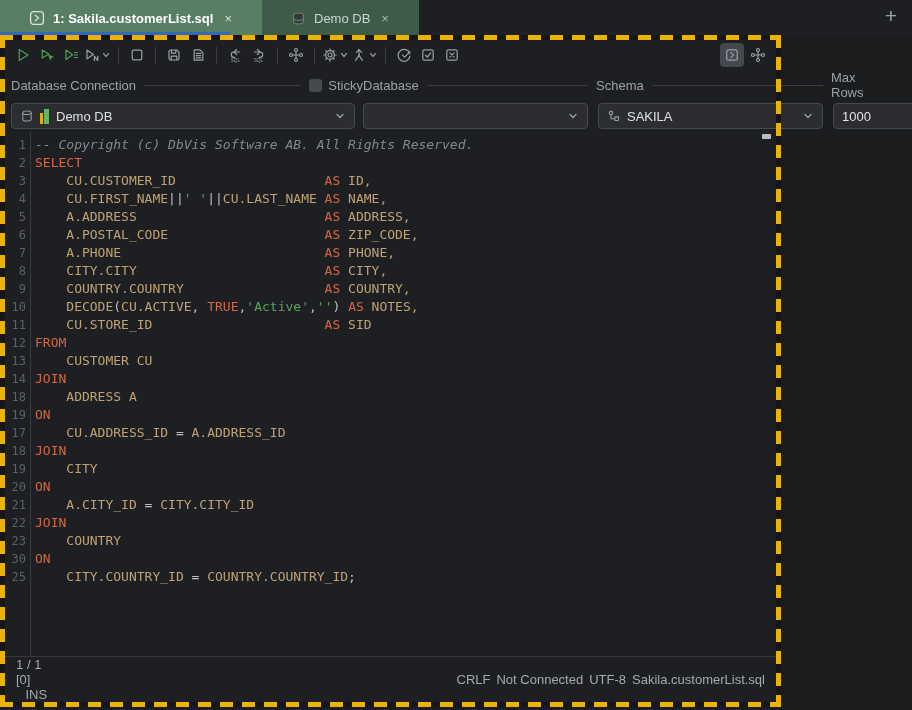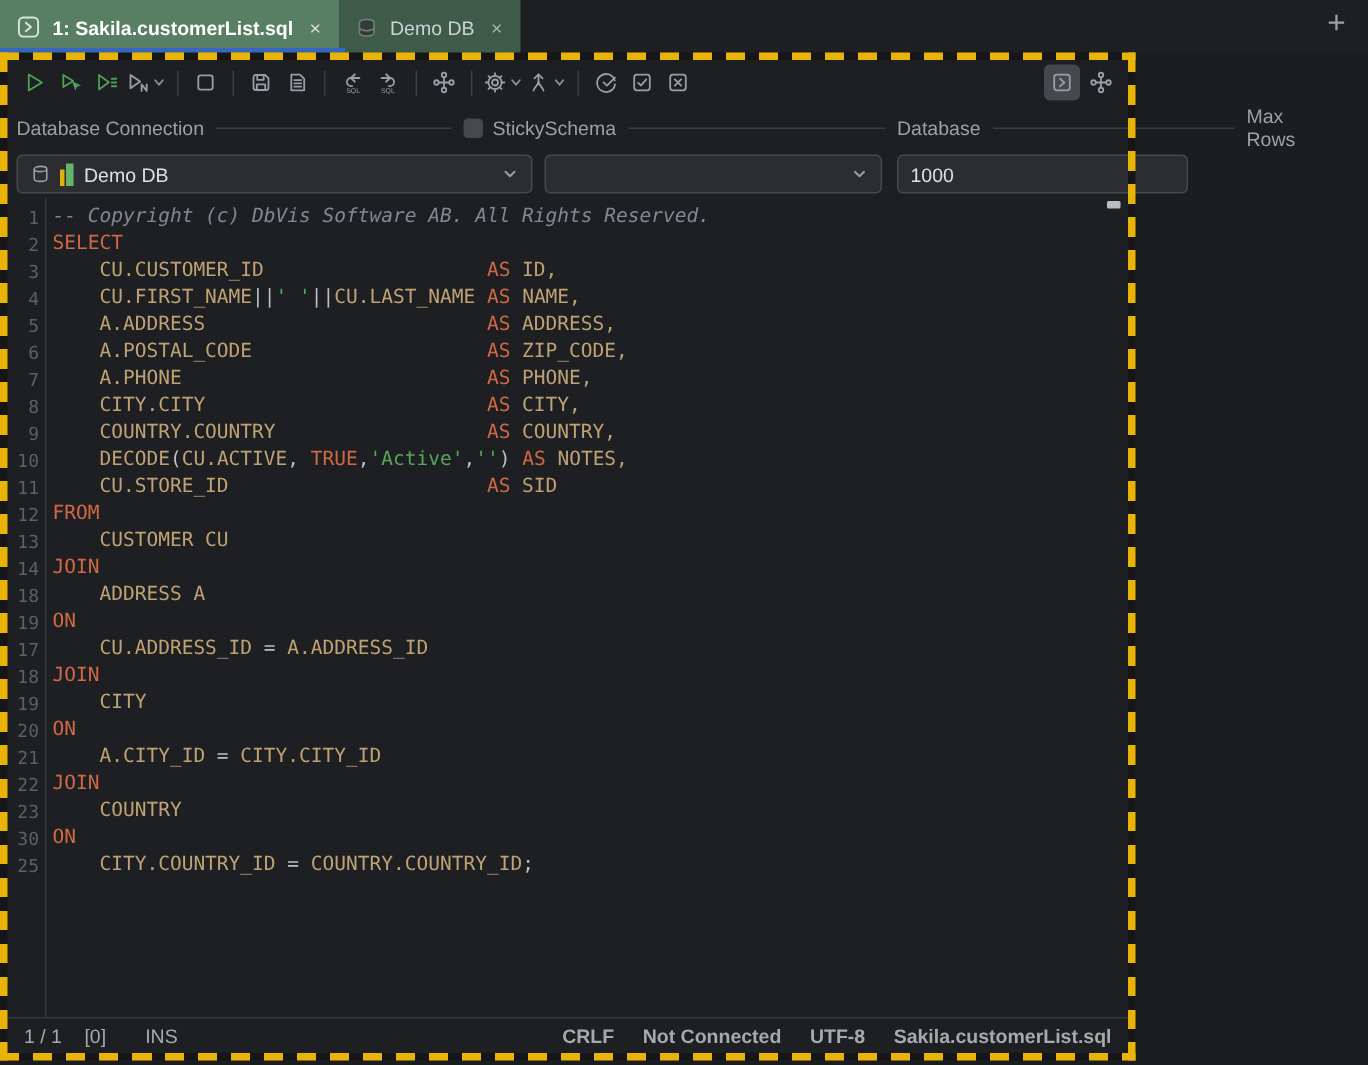--- a/index.html
+++ b/index.html
@@ -6,30 +6,30 @@
   body{
     width:912px;height:710px;overflow:hidden;
     background:#111214;
     font-family:"Liberation Sans",sans-serif;
     -webkit-font-smoothing:antialiased;
   }
   .stage{position:relative;width:912px;height:710px;background:#1b1d1f;}
 
   
   .tabbar{position:absolute;top:0;left:0;right:0;height:35px;background:#1e1f22;display:flex;align-items:flex-start;}
-  .tab{height:36px;display:flex;align-items:center;gap:8px;padding:0 11px;font-size:13px;cursor:default;}
+  .tab{height:36px;display:flex;align-items:center;gap:8px;padding:0 29px;font-size:13px;cursor:default;}
   .tab.active{background:#587f63;color:#ffffff;font-weight:bold;}
   .tab.inactive{background:#3e5a49;color:#cdd2d6;}
   .tab-ic{display:flex;align-items:center;}
   .tab-close{font-size:13px;font-weight:normal;opacity:.75;padding:0 1px;margin-left:2px;}
   .tab-underline{position:absolute;top:32px;left:0;height:3px;background:#3566c0;}
   .add-tab{position:absolute;right:10px;top:3px;width:22px;height:26px;display:flex;align-items:center;justify-content:center;color:#9da0a6;font-size:21px;font-weight:300;}
 
   
-  .window{position:absolute;top:35px;left:0;width:757px;height:672px;}
+  .window{position:absolute;top:35px;left:0;width:757px;height:672px;padding-left:24px;}
   .edge{position:absolute;z-index:5;}
   .edge.t{top:0;left:0;right:0;height:5px;background:repeating-linear-gradient(90deg,#eab308 0 13px,#161616 13px 22px);}
   .edge.b{bottom:0;left:0;right:0;height:5px;background:repeating-linear-gradient(90deg,#eab308 0 13px,#161616 13px 22px);}
   .edge.l{top:0;bottom:0;left:0;width:5px;background:repeating-linear-gradient(180deg,#eab308 0 13px,#161616 13px 22px);}
   .edge.r{top:0;bottom:0;right:0;width:5px;background:repeating-linear-gradient(180deg,#eab308 0 13px,#161616 13px 22px);}
   .win-content{position:absolute;inset:5px;background:#1e1f22;display:flex;flex-direction:column;}
 
   
   .toolbar{height:30px;flex:0 0 30px;display:flex;align-items:center;padding:0 6px;}
   .tb-left,.tb-right{display:flex;align-items:center;}
@@ -71,24 +71,24 @@
   .code .cl{height:18px;}
   .seg-kw{color:#d06845;}
   .seg-id{color:#bfa274;}
   .seg-str{color:#59a45c;}
   .seg-op{color:#bcbec4;}
   .seg-cmt{color:#828893;font-style:italic;}
   .scroll-marker{position:absolute;top:2px;right:5px;width:9px;height:5px;background:#b9bcc1;border-radius:1px;}
 
   
   .statusbar{flex:0 0 23px;border-top:1px solid #35373a;display:flex;align-items:center;padding:0 11px;color:#a6a9b0;font-size:13px;}
-  .sb-left{display:flex;align-items:center;}
+  .sb-left{display:flex;align-items:center;flex-direction:column;}
   .sb-pos{margin-right:15px;}
   .sb-sel{margin-right:26px;}
-  .sb-right{margin-left:auto;display:flex;align-items:center;gap:19px;font-weight:bold;}
+  .sb-right{margin-left:auto;display:flex;align-items:center;gap:6px;}
 </style>
 </head>
 <body>
 
 <div class="stage">
 
   <div class="tabbar">
     <div class="tab active" id="tab1">
       <span class="tab-ic">
         <svg width="16" height="16" viewBox="0 0 16 16" fill="none" stroke="#d9e4dc" stroke-width="1.3" stroke-linecap="round" stroke-linejoin="round">
@@ -261,26 +261,26 @@
           </div>
       </div>
 
       <div class="conn-labels">
         <div class="lgroup g1">
           <span>Database Connection</span>
           <span class="rule"></span>
           <span class="checkbox"></span>
           <span>Sticky</span>
         </div>
+        <div class="lgroup g2">
+          <span>Database</span>
+          <span class="rule"></span>
+        </div>
         <div class="lgroup g3">
           <span>Schema</span>
-          <span class="rule"></span>
-        </div>
-        <div class="lgroup g2">
-          <span>Database</span>
           <span class="rule"></span>
         </div>
         <div class="lgroup g4">
           <span>Max Rows</span>
           <span class="rule"></span>
         </div>
       </div>
 
       <div class="conn-controls">
         <div class="combo c1">
@@ -296,20 +296,35 @@
             </span>
           <span class="cval">Demo DB</span>
           <span class="chev-d">
             <svg width="12" height="12" viewBox="0 0 12 12" fill="none" stroke="currentColor" stroke-width="1.3" stroke-linecap="round" stroke-linejoin="round">
                 <path d="M3 4.5 L6 7.5 L9 4.5"></path>
               </svg>
           </span>
         </div>
         <div class="combo c2">
           <span class="cval"></span>
+          <span class="chev-d">
+            <svg width="12" height="12" viewBox="0 0 12 12" fill="none" stroke="currentColor" stroke-width="1.3" stroke-linecap="round" stroke-linejoin="round">
+                <path d="M3 4.5 L6 7.5 L9 4.5"></path>
+              </svg>
+          </span>
+        </div>
+        <div class="combo c3">
+          <span class="cic">
+            <svg width="14" height="14" viewBox="0 0 16 16" fill="none" stroke="currentColor" stroke-width="1.2">
+                <circle cx="4.6" cy="4.6" r="1.9"></circle>
+                <rect x="9" y="9" width="4.2" height="4.2" rx="0.5"></rect>
+                <path d="M4.6 6.5 V11.1 H9"></path>
+              </svg>
+          </span>
+          <span class="cval">SAKILA</span>
           <span class="chev-d">
             <svg width="12" height="12" viewBox="0 0 12 12" fill="none" stroke="currentColor" stroke-width="1.3" stroke-linecap="round" stroke-linejoin="round">
                 <path d="M3 4.5 L6 7.5 L9 4.5"></path>
               </svg>
           </span>
         </div>
         <input class="maxrows" value="1000" style="">
       </div>
 
       <div class="editor">

